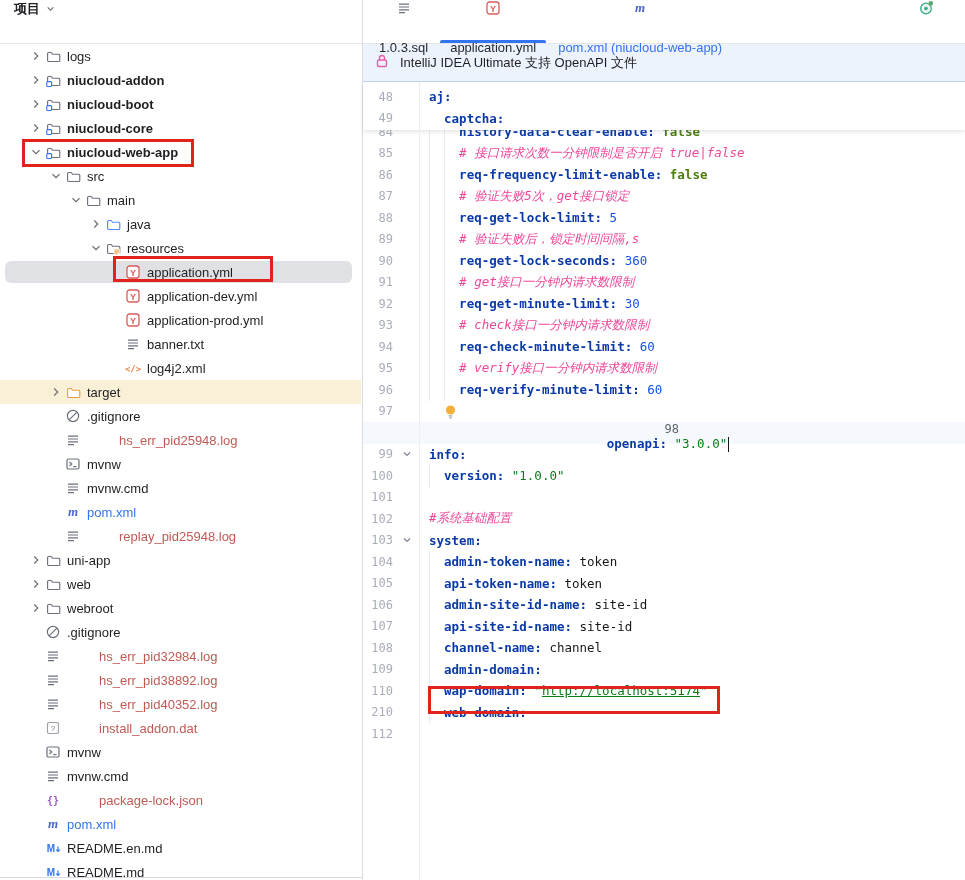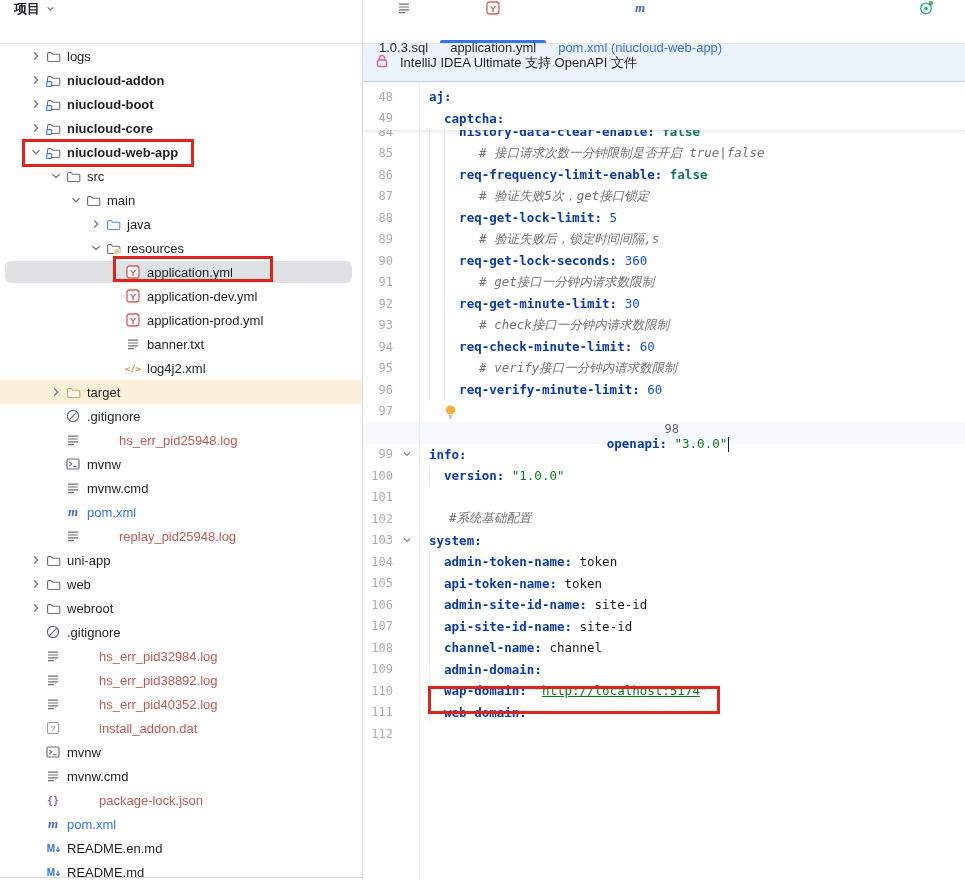--- a/index.html
+++ b/index.html
@@ -50,25 +50,25 @@
   .sticky { position:absolute; left:0; right:0; top:0; height:48px; background:#fff; z-index:5;
     box-shadow:0 2px 4px rgba(80,85,95,.14); padding-top:4px; }
   .code-content { position:absolute; left:0; right:0; top:39px; z-index:1; }
   .cl { height:21.5px; display:flex; align-items:center; position:relative; }
   .cl.caret-row { background:#F5F9FE;flex-direction:column; }
   .ln { width:30px; text-align:right; font-size:12px; color:#A9ADB8; flex:none; }
   .cl.caret-row .ln { color:#5F6470; }
   .fold { width:28px; display:flex; justify-content:center; align-items:center; flex:none; }
   .ct { white-space:pre; margin-left:8px; }
   .tok-k { color:#0A3AA8; font-weight:600; }
-  .tok-w { color:#0f766e; font-weight:600; }
+  .tok-w { color:#4d7c0f; font-weight:600; }
   .tok-n { color:#1750EB; }
   .tok-s { color:#067D17; }
   .tok-l { color:#067D17; text-decoration:underline; }
-  .tok-c { color:#737373; font-style:italic;padding-left:20px; }
+  .tok-c { color:#ec4899; font-style:italic; }
   .tok-p { color:#17181C; }
   .caret { display:inline-block; width:1.5px; height:15px; background:#17181C; vertical-align:middle; margin-left:0.5px; }
   .bulb { position:absolute; left:80px; top:3px; width:15px; height:16px; }
   .guide { position:absolute; width:1px; background:#E8EAEE; z-index:0; }
 
   
   .anno { position:absolute; border:3px solid #E0231C; z-index:40; pointer-events:none; }
 </style>
 </head>
 <body>
@@ -694,21 +694,21 @@
             <span class="ln">109</span>
             <span class="fold"></span>
             <span class="ct"><span class="tok-k">  admin-domain:</span></span>
           </div>
           <div class="cl">
             <span class="ln">110</span>
             <span class="fold"></span>
             <span class="ct"><span class="tok-k">  wap-domain:</span><span class="tok-s"> "</span><span class="tok-l">http://localhost:5174</span><span class="tok-s">"</span></span>
           </div>
           <div class="cl">
-            <span class="ln">111</span>
+            <span class="ln">210</span>
             <span class="fold"></span>
             <span class="ct"><span class="tok-k">  web-domain:</span></span>
           </div>
           <div class="cl">
             <span class="ln">112</span>
             <span class="fold"></span>
             <span class="ct"></span>
           </div>
         </div>
       <div class="gutter-sep"></div>

